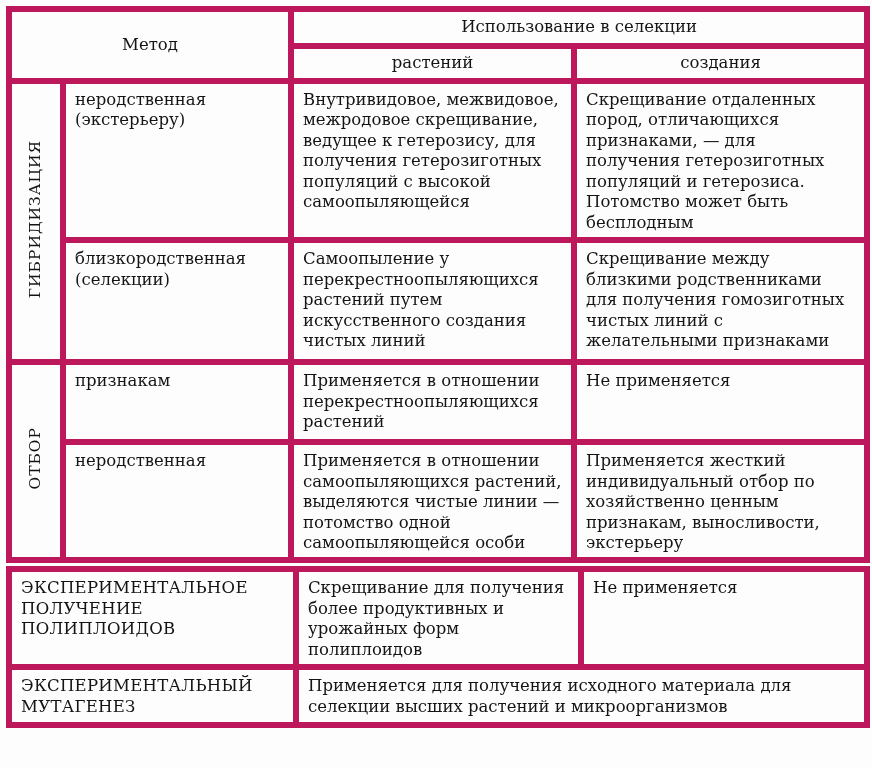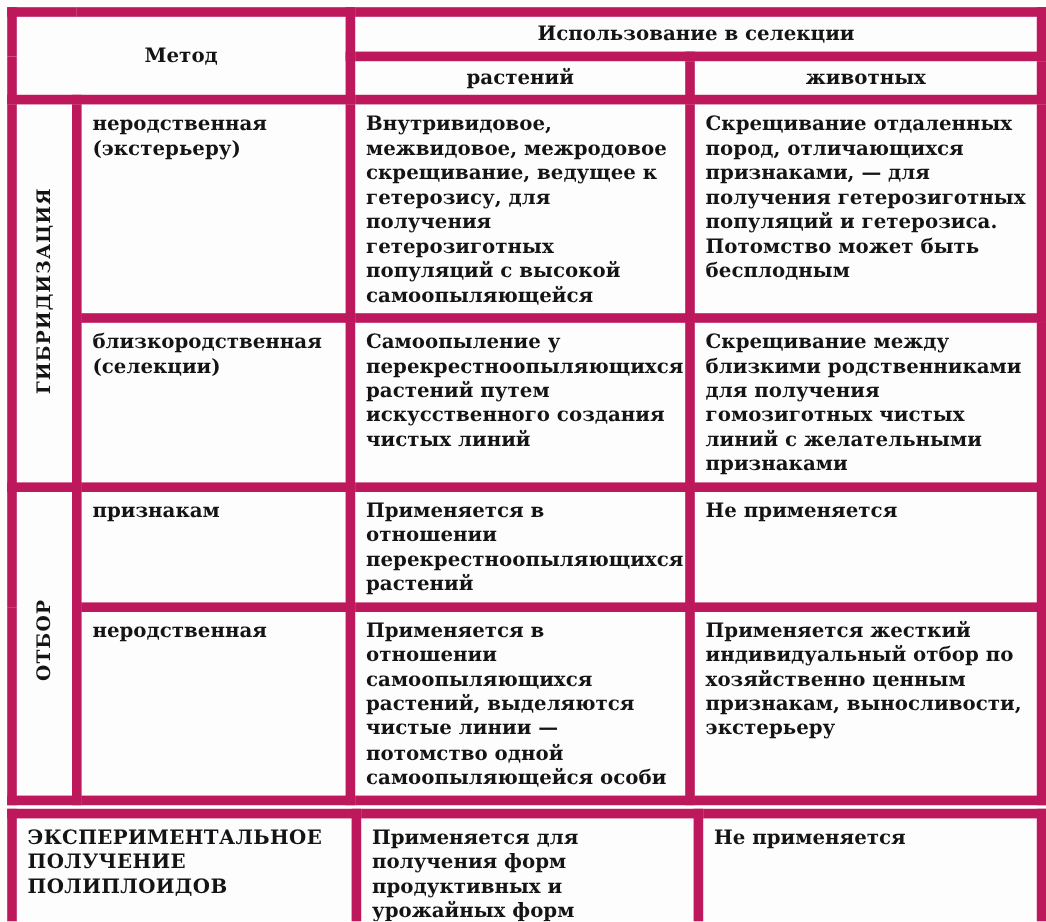--- a/index.html
+++ b/index.html
@@ -15,27 +15,27 @@
     box-sizing: border-box;
     padding: 6px 6px 0 6px;
     overflow: hidden;
   }
   table {
     border-collapse: collapse;
     table-layout: fixed;
     width: 858px;
   }
   td, th {
-    border: 8px solid #be185d;
+    border: 6px solid #be185d;
     padding: 6px 9px 4px 9px;
     vertical-align: top;
     text-align: left;
     font-size: 16.5px;
     line-height: 1.24;
-    font-weight: bold;
+    font-weight: normal;
     box-sizing: border-box;
     overflow: hidden;
   }
   .main-table { border: 3px solid #1a1a1a; }
   .bottom-table { border: 3px solid #1a1a1a; margin-top: 3px; }
   th {
     text-align: center;
     vertical-align: middle;
     padding: 4px 6px;
   }
@@ -76,21 +76,21 @@
       <col style="width:283px">
       <col style="width:293px">
     </colgroup>
     <tbody>
       <tr class="hdr-top">
         <th colspan="2" rowspan="2">Метод</th>
         <th colspan="2">Использование в селекции</th>
       </tr>
       <tr class="hdr-sub">
         <th>растений</th>
-        <th>животных</th>
+        <th>создания</th>
       </tr>
 
       <tr class="row-1">
         <td rowspan="2" class="vlabel">
           <span>ГИБРИДИЗАЦИЯ</span>
         </td>
         <td>неродственная (экстерьеру)</td>
         <td>Внутривидовое, межвидовое, межродовое скрещивание, ведущее к гетерозису, для получения гетерозиготных популяций с высокой самоопыляющейся</td>
         <td>Скрещивание отдаленных пород, отличающихся признаками, — для получения гетерозиготных популяций и гетерозиса. Потомство может быть бесплодным</td>
       </tr>
@@ -120,21 +120,21 @@
 
   <table class="bottom-table">
     <colgroup>
       <col style="width:287px">
       <col style="width:285px">
       <col style="width:286px">
     </colgroup>
     <tbody>
       <tr class="brow-1">
         <td class="caps">ЭКСПЕРИМЕНТАЛЬНОЕ ПОЛУЧЕНИЕ ПОЛИПЛОИДОВ</td>
-        <td>Применяется для получения форм продуктивных и урожайных форм полиплоидов</td>
+        <td>Скрещивание для получения более продуктивных и урожайных форм полиплоидов</td>
         <td>Не применяется</td>
       </tr>
       <tr class="brow-2">
         <td class="caps">ЭКСПЕРИМЕНТАЛЬНЫЙ МУТАГЕНЕЗ</td>
         <td colspan="2">Применяется для получения исходного материала для селекции высших растений и микроорганизмов</td>
       </tr>
 
     </tbody>
   </table>
 

